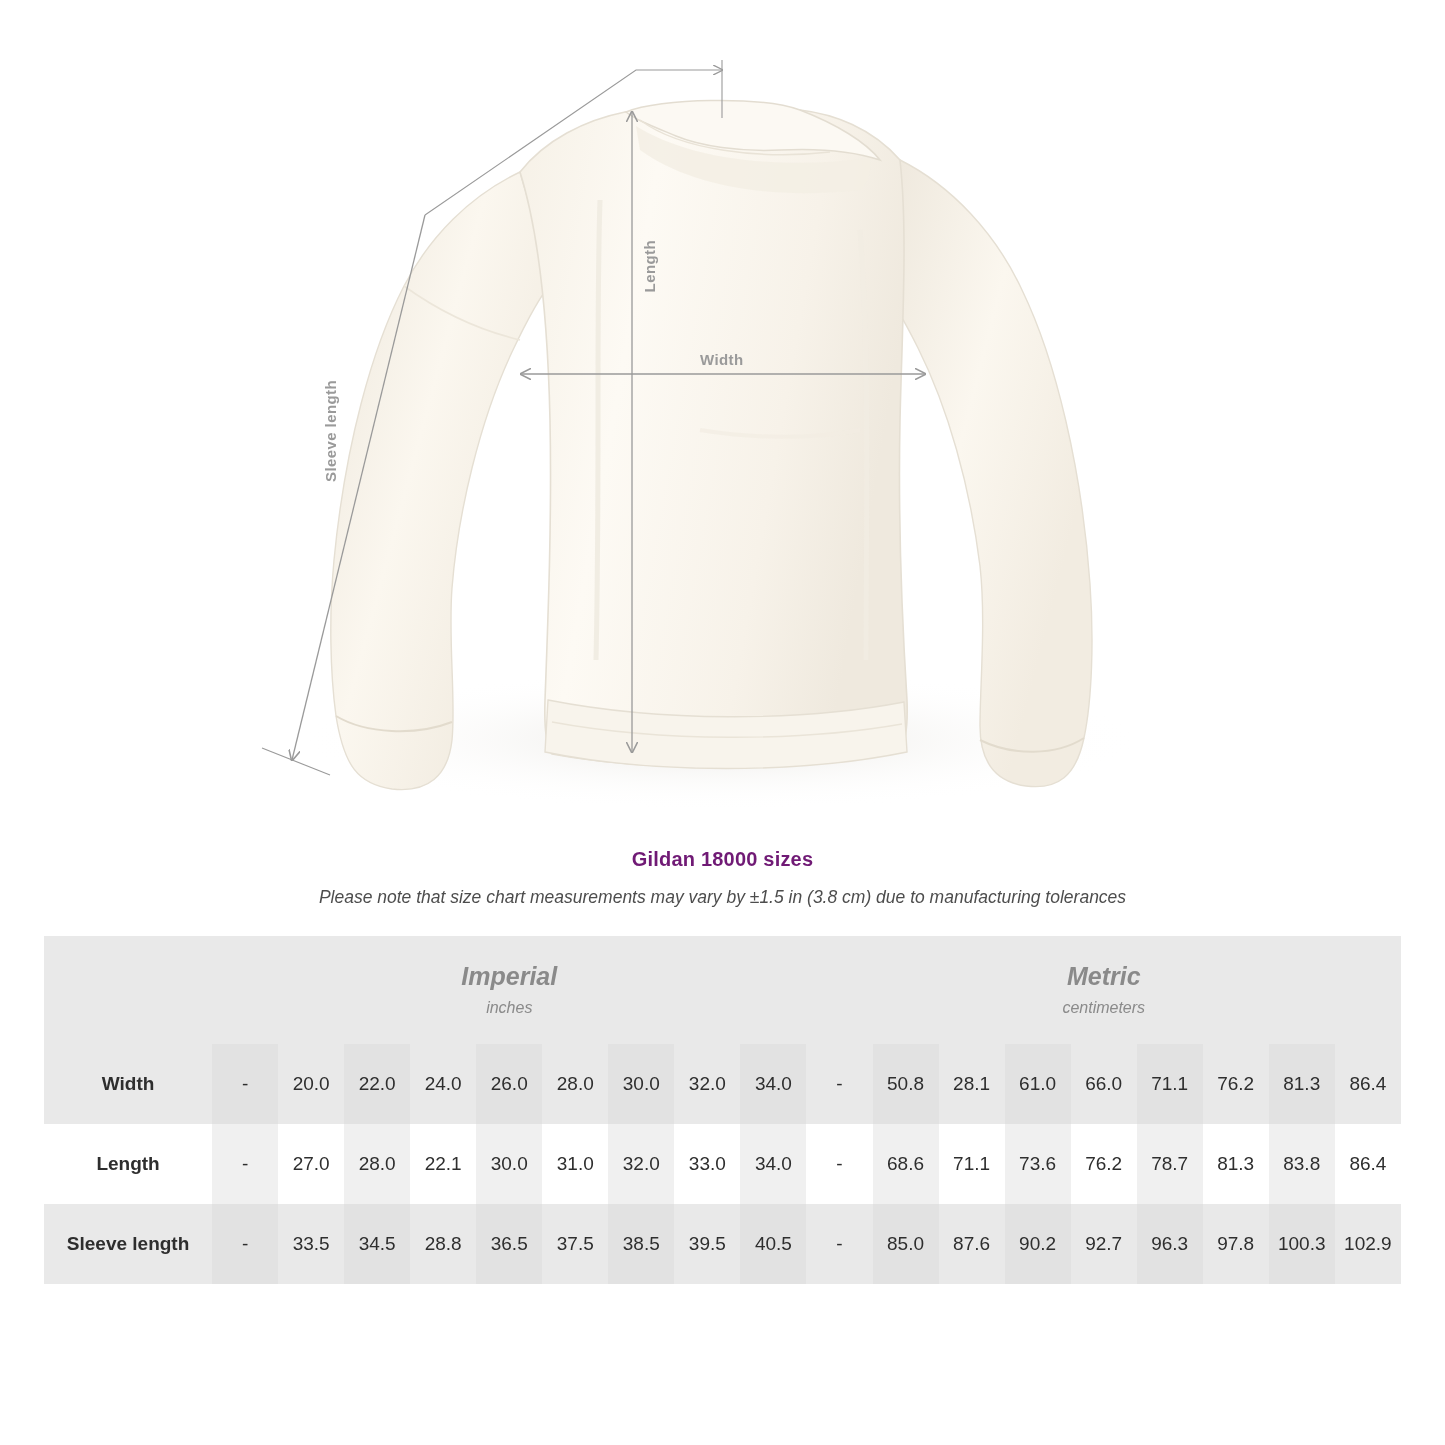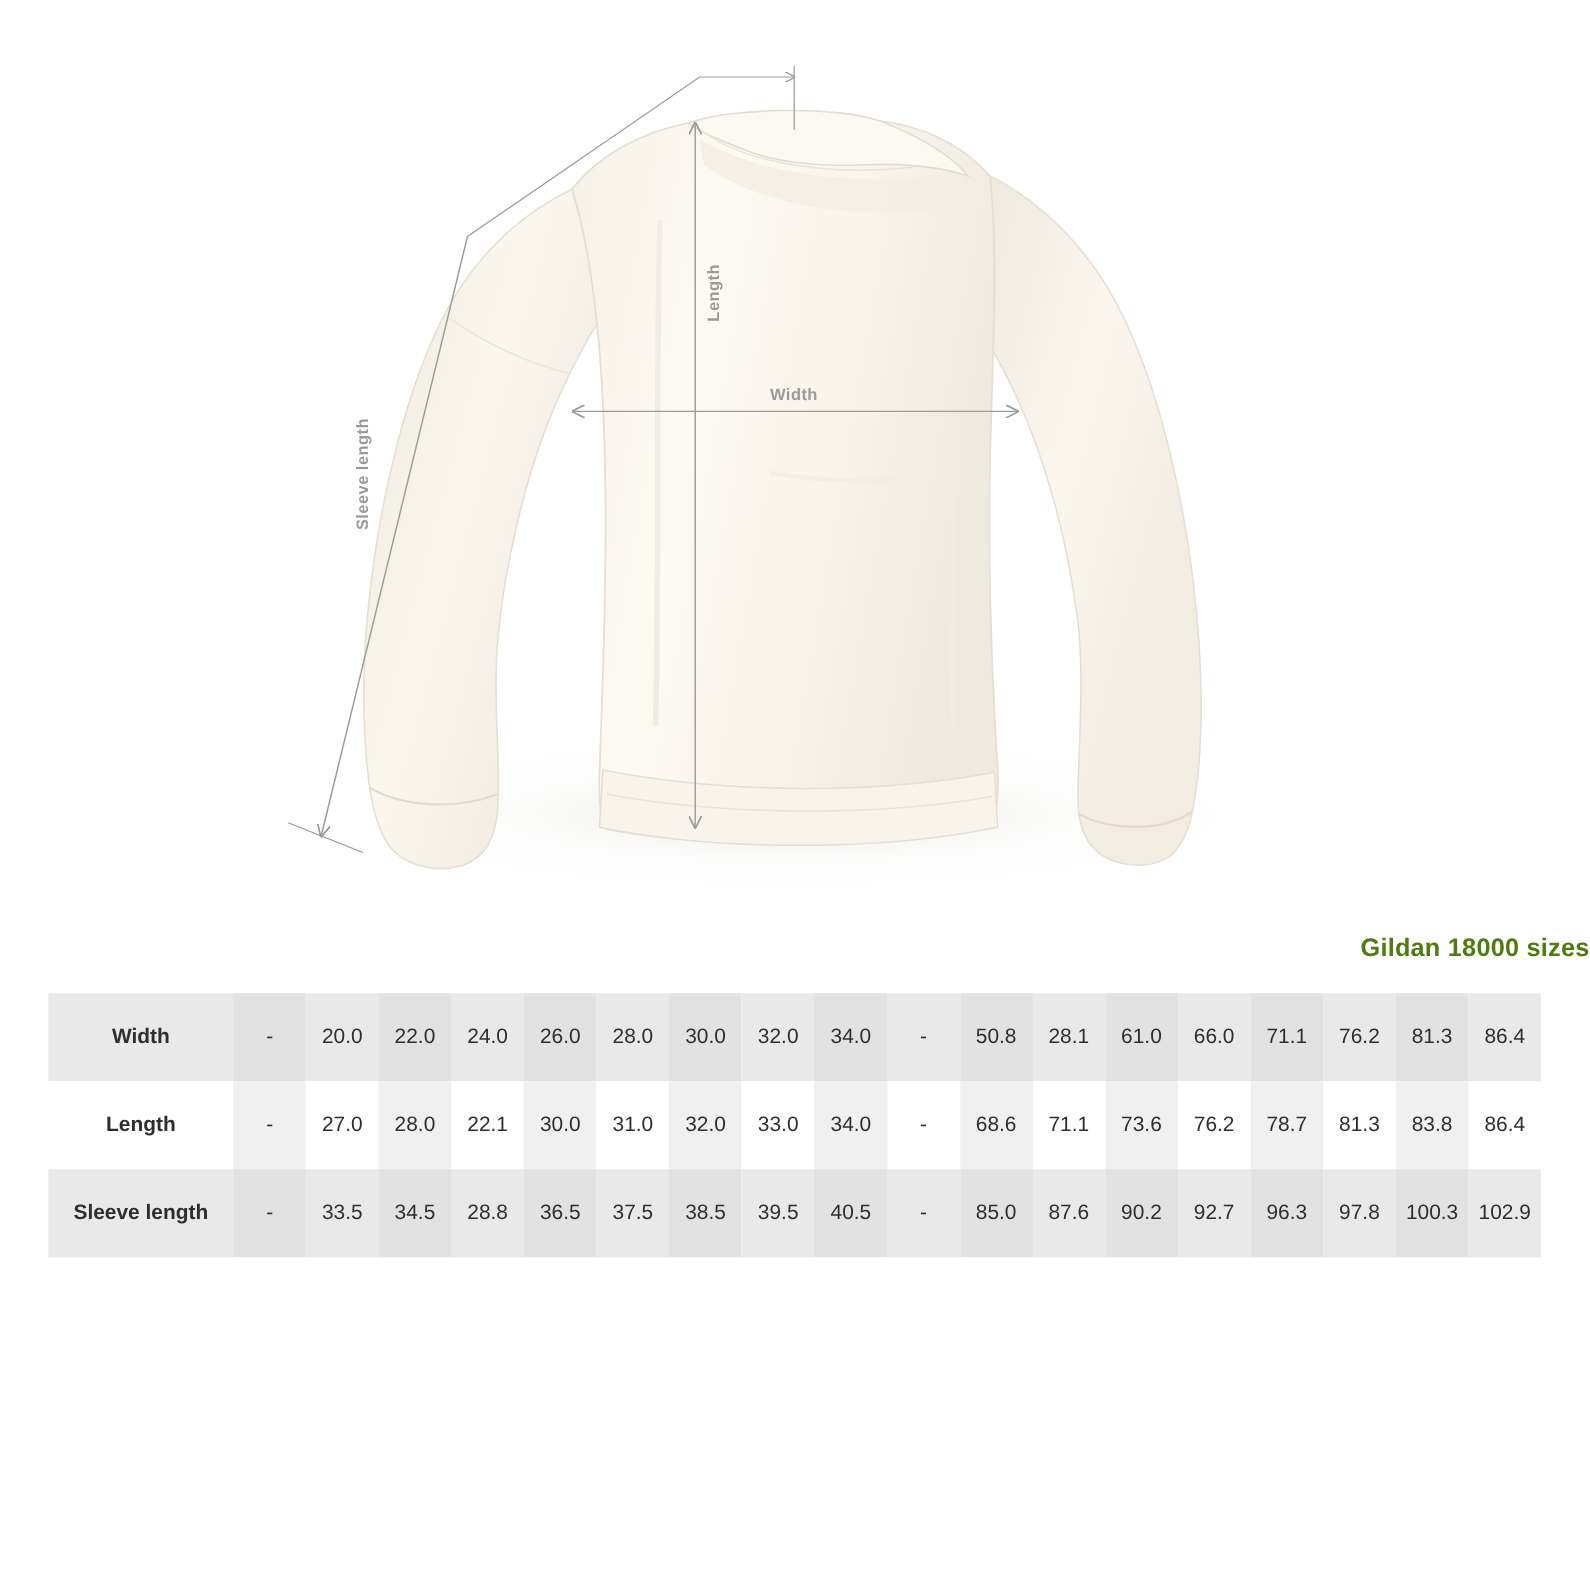--- a/index.html
+++ b/index.html
@@ -55,25 +55,24 @@
     writing-mode: vertical-rl;
     transform: rotate(180deg);
   }
 
   
   .title-block {
     text-align: center;
     margin-top: 8px;
   }
   .chart-title {
-    font-size: 23px;
-    font-weight: bold;
-    color: #4d7c0f;
+    font-size: 20px;
+    font-weight: bold;
+    color: #701a75;
     letter-spacing: 0.2px;
-    text-align: right;
   }
   .chart-note {
     margin-top: 16px;
     font-size: 17.5px;
     font-style: italic;
     color: #4d4d4d;
   }
 
   
   .table-area {
@@ -217,20 +216,21 @@
     <line x1="262" y1="748" x2="330" y2="775" stroke="#9a9a9a" stroke-width="1.1"></line>
   </svg>
 
   <div class="measure-label label-length">Length</div>
   <div class="measure-label label-width">Width</div>
   <div class="measure-label label-sleeve">Sleeve length</div>
 </div>
 
 <div class="title-block">
   <div class="chart-title">Gildan 18000 sizes</div>
+  <div class="chart-note">Please note that size chart measurements may vary by ±1.5 in (3.8 cm) due to manufacturing tolerances</div>
 </div>
 
 <div class="table-area">
   <table class="size-table">
     <colgroup>
       <col class="c-label">
       <col class="c-cell">
         <col class="c-cell">
         <col class="c-cell">
         <col class="c-cell">
@@ -243,20 +243,31 @@
         <col class="c-cell">
         <col class="c-cell">
         <col class="c-cell">
         <col class="c-cell">
       <col class="c-cell">
         <col class="c-cell">
         <col class="c-cell">
         <col class="c-cell">
     </colgroup>
     <tbody>
+      <tr class="unit-header-row">
+        <td></td>
+        <td colspan="9">
+          <div class="unit-title">Imperial</div>
+          <div class="unit-sub">inches</div>
+        </td>
+        <td colspan="9">
+          <div class="unit-title">Metric</div>
+          <div class="unit-sub">centimeters</div>
+        </td>
+      </tr>
 
 
       <tr class="data-row row-alt">
         <td class="rowlabel">Width</td>
         <td class="shade">-</td>
         <td>20.0</td>
         <td class="shade">22.0</td>
         <td>24.0</td>
         <td class="shade">26.0</td>
         <td>28.0</td>

